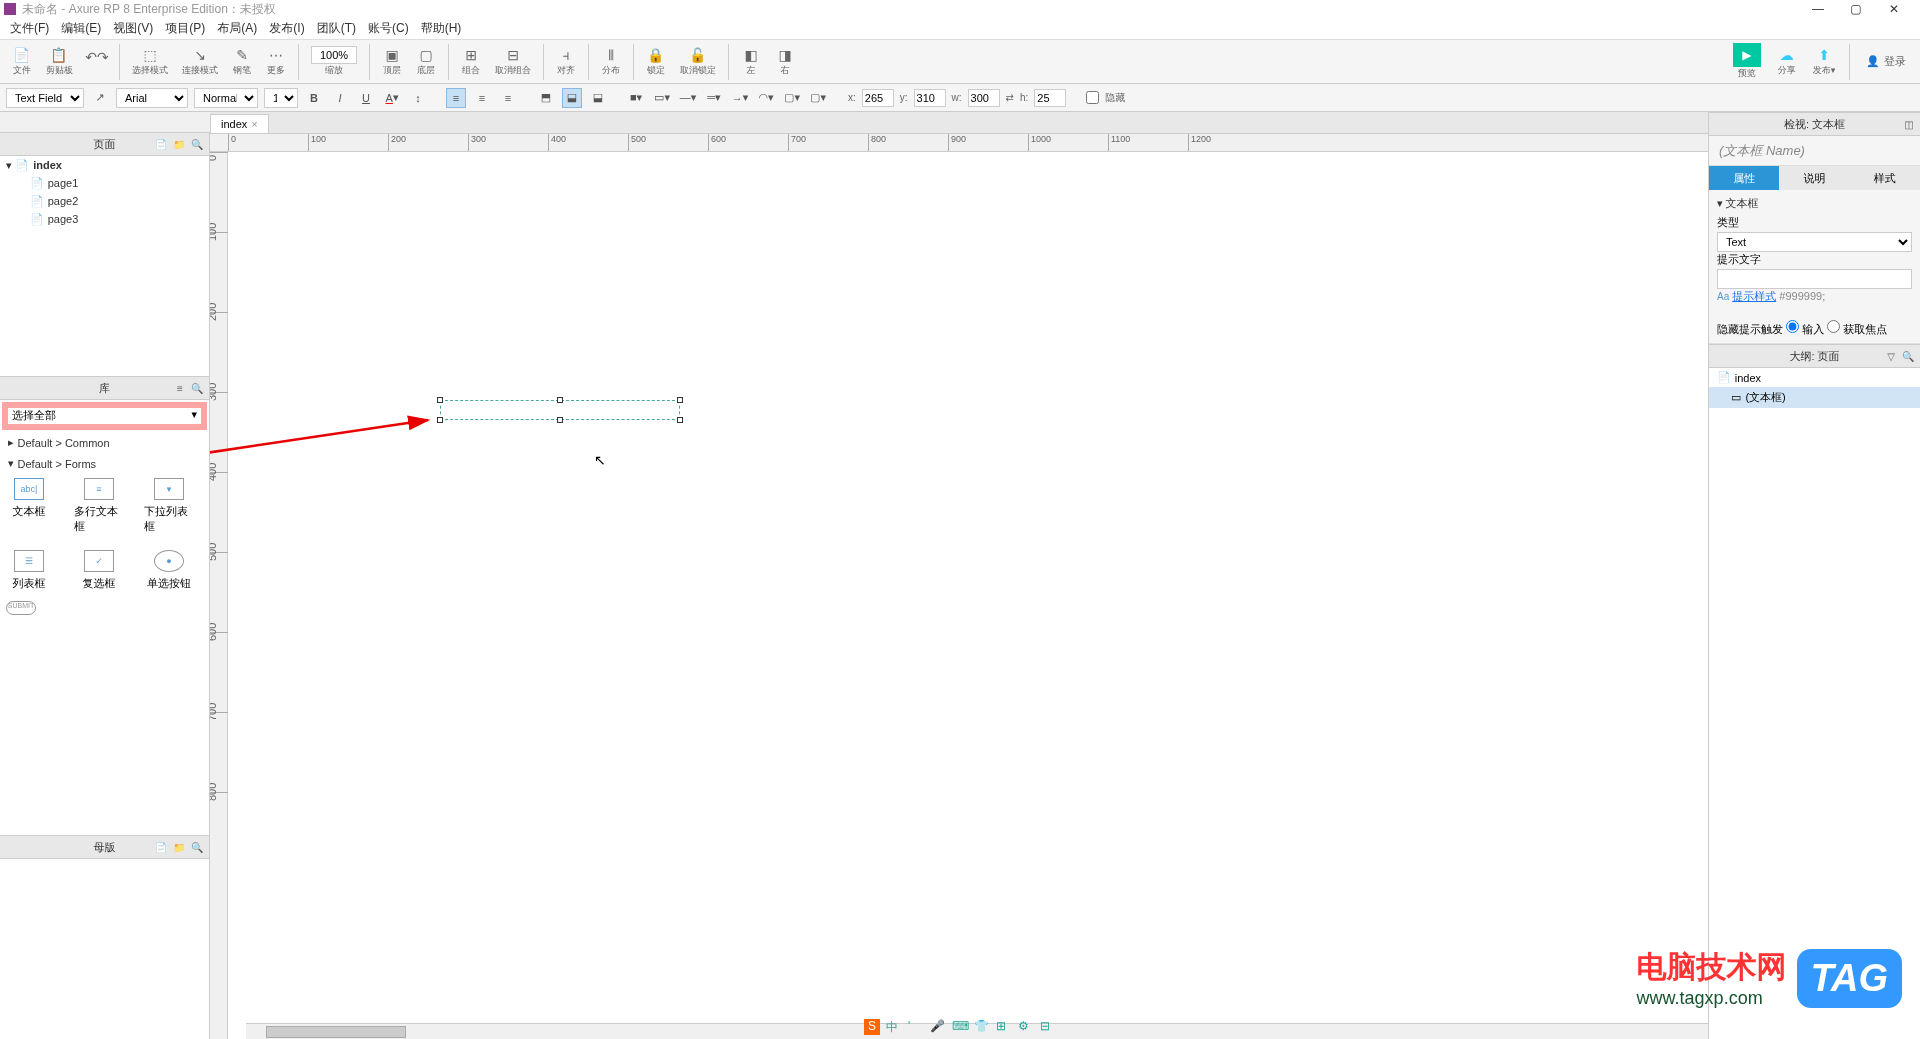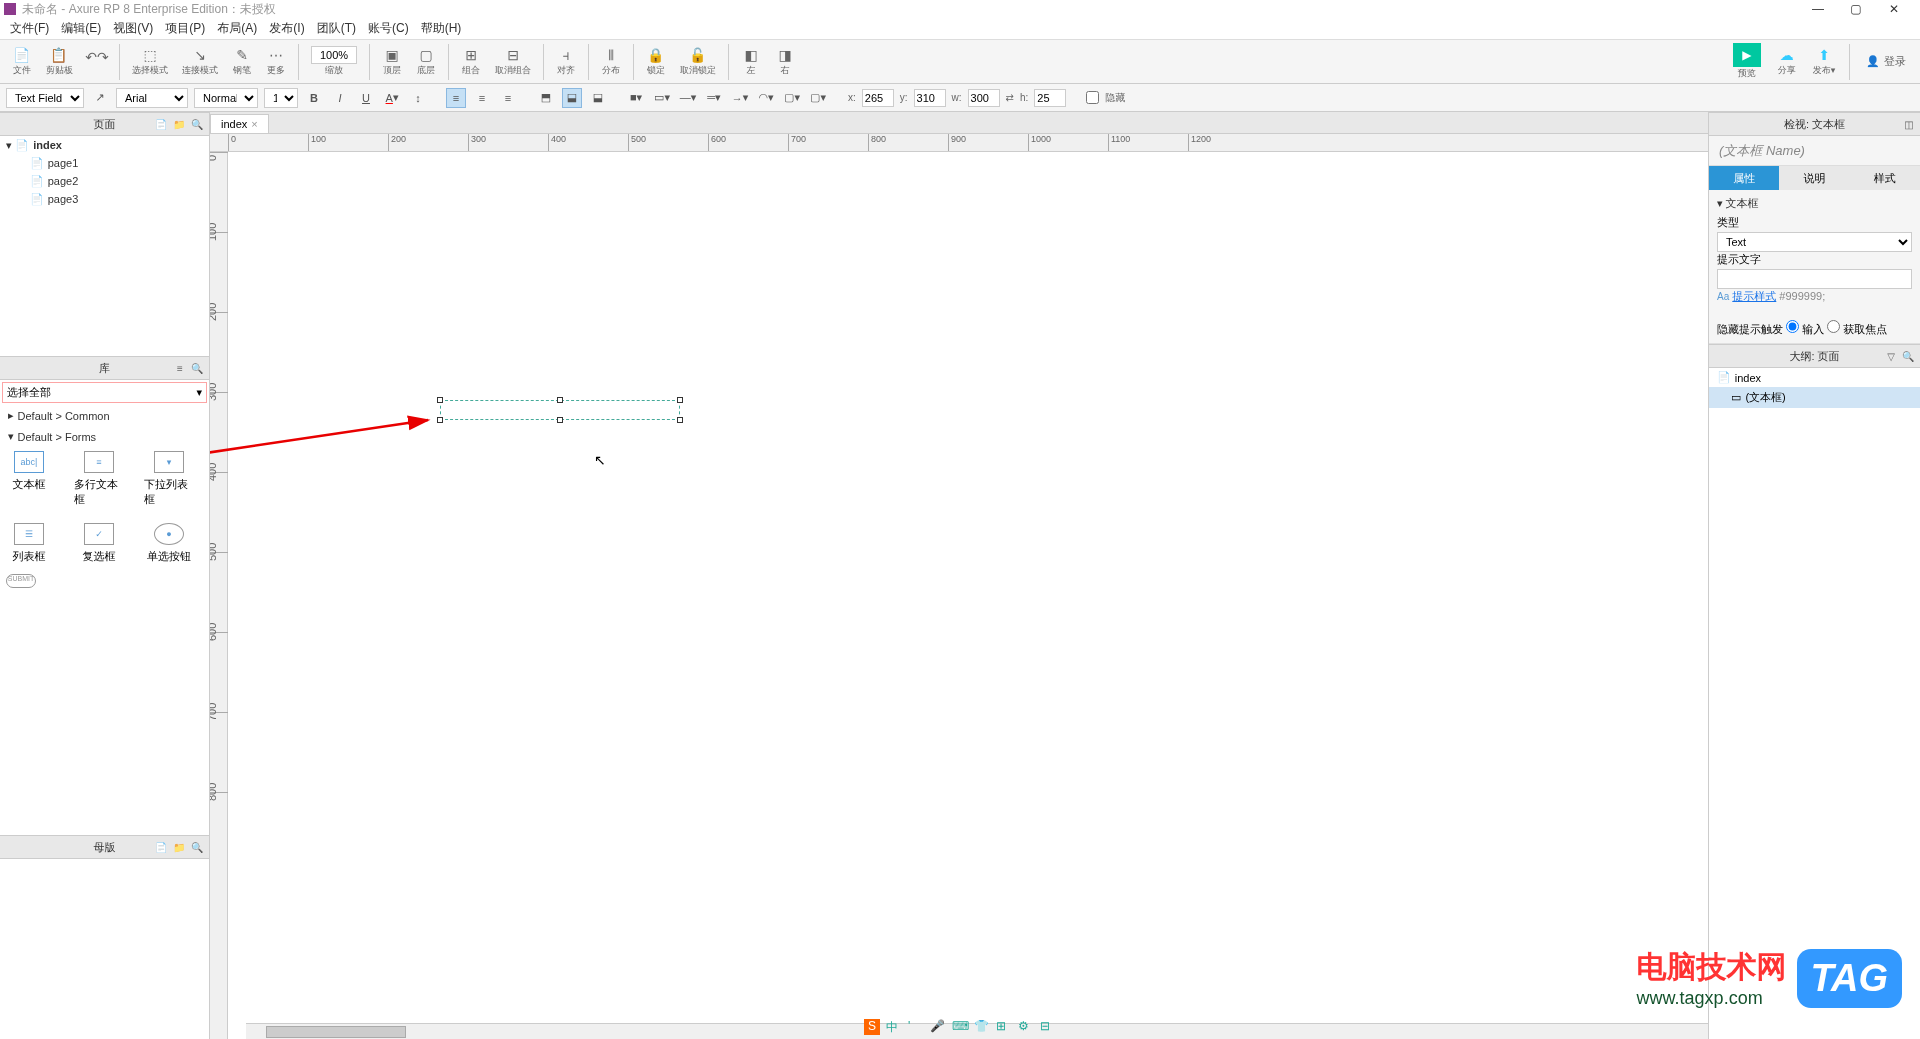--- a/index.html
+++ b/index.html
@@ -19,29 +19,29 @@
 .zoom-input { width: 46px; height: 18px; border: 1px solid #ccc; text-align: center; background: #fff; }
 .right-tools { margin-left: auto; display: flex; align-items: center; gap: 4px; }
 .preview-btn { background: #00c8a0; width: 28px; height: 24px; display: flex; align-items: center; justify-content: center; color: #fff; font-size: 12px; }
 .toolbar2 { height: 28px; background: #f5f5f5; display: flex; align-items: center; padding: 0 6px; gap: 6px; border-bottom: 1px solid #ccc; }
 .tb-select { height: 20px; border: 1px solid #ccc; background: #fff; padding: 0 4px; font-size: 11px; }
 .tb-btn { width: 20px; height: 20px; border: 1px solid transparent; display: flex; align-items: center; justify-content: center; font-size: 11px; color: #555; }
 .tb-btn.active { background: #c5e0f5; border-color: #8ab8e0; }
 .coord-input { width: 32px; height: 18px; border: 1px solid #ccc; background: #fff; padding: 0 2px; font-size: 11px; }
 .coord-label { font-size: 10px; color: #666; }
 .main-layout { display: flex; height: calc(100vh - 112px); }
-.left-panels { width: 210px; background: #f5f5f5; display: flex; flex-direction: column; border-right: 1px solid #ccc; }
+.left-panels { width: 210px; background: #f5f5f5; display: flex; flex-direction: column; border-right: 1px solid #ccc; margin-top: 20px; }
 .panel-header { height: 24px; background: #e8e8e8; display: flex; align-items: center; justify-content: center; font-size: 11px; color: #333; border-top: 1px solid #ccc; border-bottom: 1px solid #ccc; position: relative; }
 .panel-header-icons { position: absolute; right: 4px; display: flex; gap: 4px; }
 .panel-header-icons span { width: 14px; height: 14px; font-size: 10px; color: #666; display: flex; align-items: center; justify-content: center; }
 .pages-panel { height: 220px; background: #fff; overflow: auto; }
 .tree-row { display: flex; align-items: center; height: 18px; padding-left: 6px; font-size: 11px; color: #333; gap: 4px; }
 .tree-row.child { padding-left: 30px; }
 .lib-panel { flex: 1; background: #fff; display: flex; flex-direction: column; overflow: hidden; }
-.lib-select { height: 21px; border: 1px solid #fca5a5; margin: 2px; padding: 0 4px; display: flex; align-items: center; font-size: 11px; position: relative; }
+.lib-select { height: 28px; border: 6px solid #fca5a5; margin: 2px; padding: 0 4px; display: flex; font-size: 11px; position: relative; }
 .lib-select::after { content: "▾"; position: absolute; right: 4px; }
 .lib-section { padding: 4px 8px; font-size: 11px; color: #333; display: flex; align-items: center; gap: 4px; }
 .lib-items { display: flex; flex-wrap: wrap; padding: 4px; gap: 16px 20px; }
 .lib-item { width: 50px; display: flex; flex-direction: column; align-items: center; gap: 4px; }
 .lib-item-icon { width: 30px; height: 22px; border: 1px solid #999; background: #fff; display: flex; align-items: center; justify-content: center; font-size: 9px; color: #5a9bd5; }
 .master-panel { height: 180px; background: #fff; }
 .canvas-area { flex: 1; background: #fff; position: relative; display: flex; flex-direction: column; }
 .canvas-tabs { height: 22px; background: #e8e8e8; display: flex; align-items: flex-end; border-bottom: 1px solid #ccc; }
 .canvas-tab { padding: 3px 10px; background: #fff; border: 1px solid #ccc; border-bottom: none; font-size: 11px; display: flex; align-items: center; gap: 4px; }
 .ruler-h { height: 18px; background: #f0f0f0; border-bottom: 1px solid #ccc; position: relative; overflow: hidden; }

